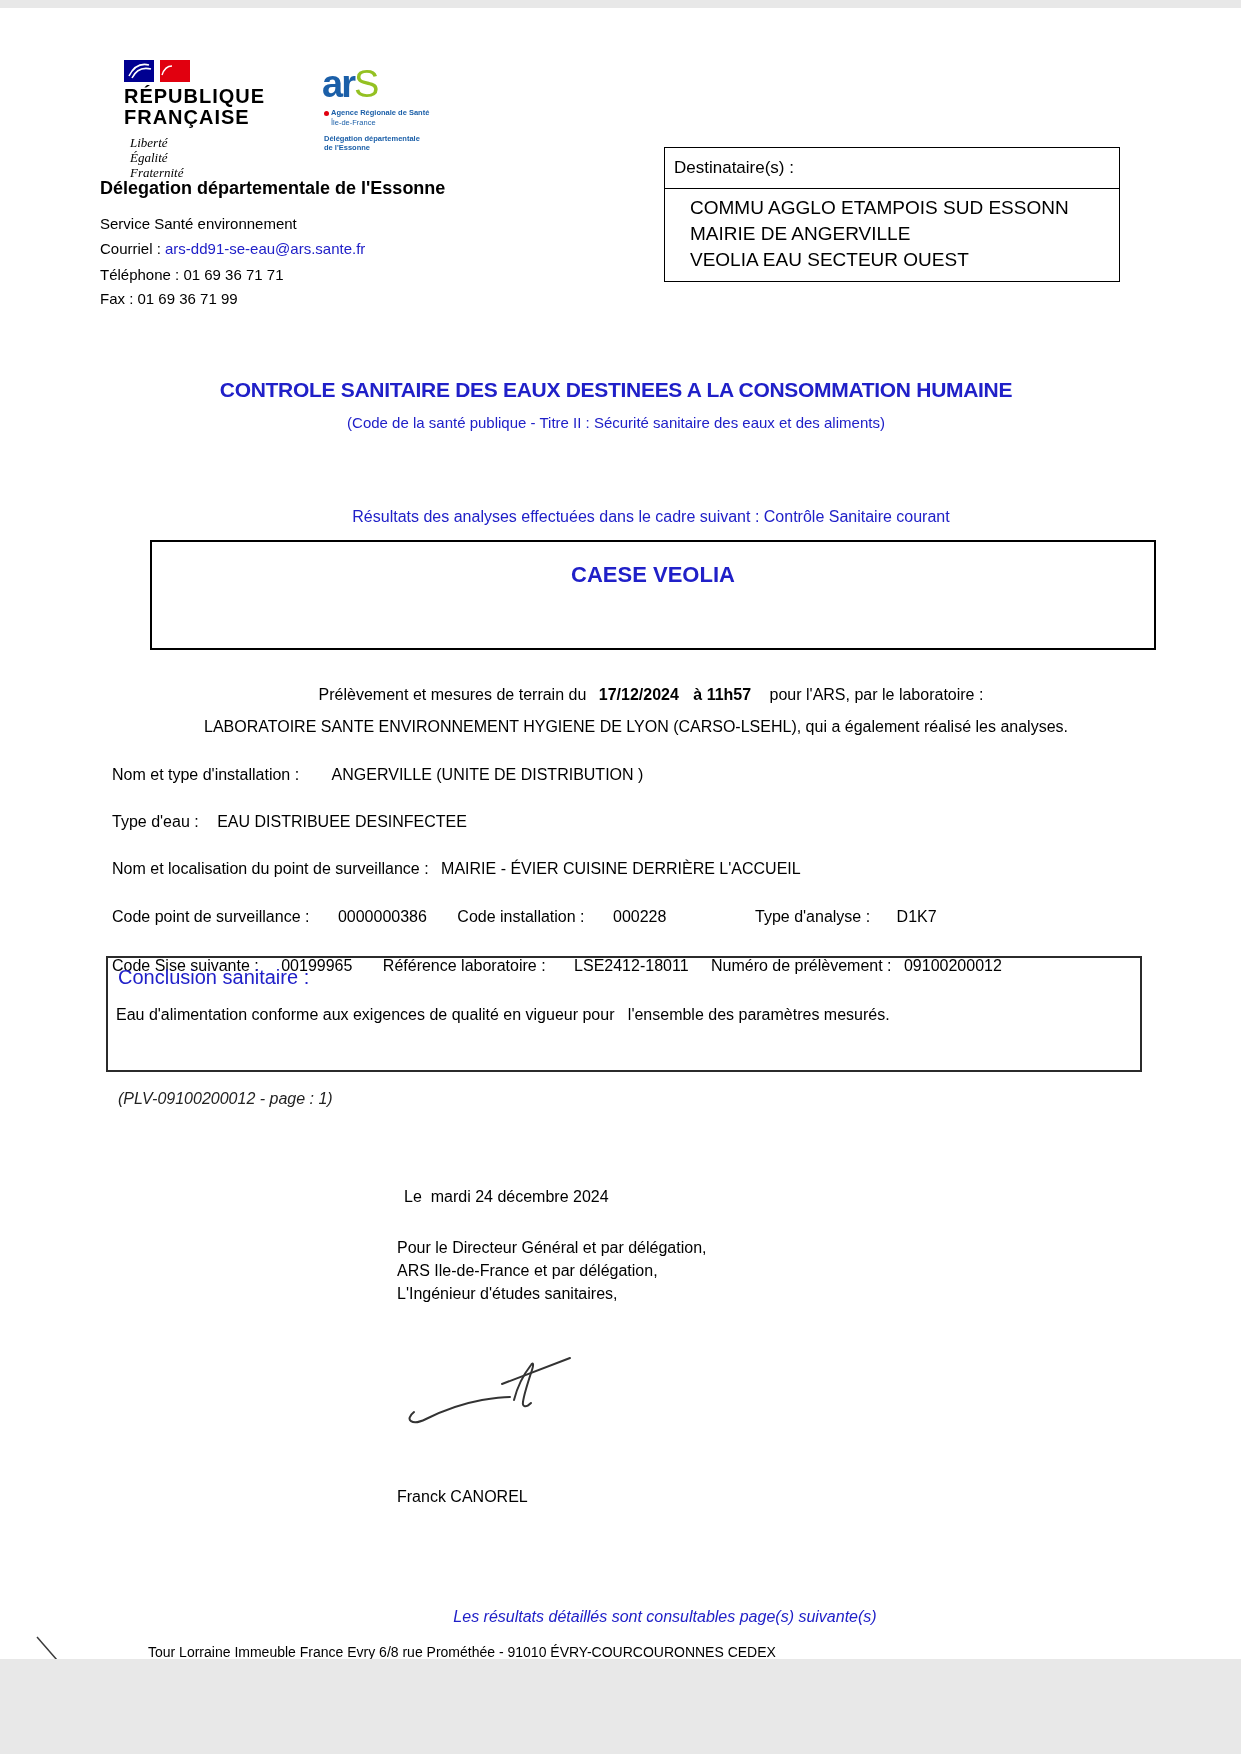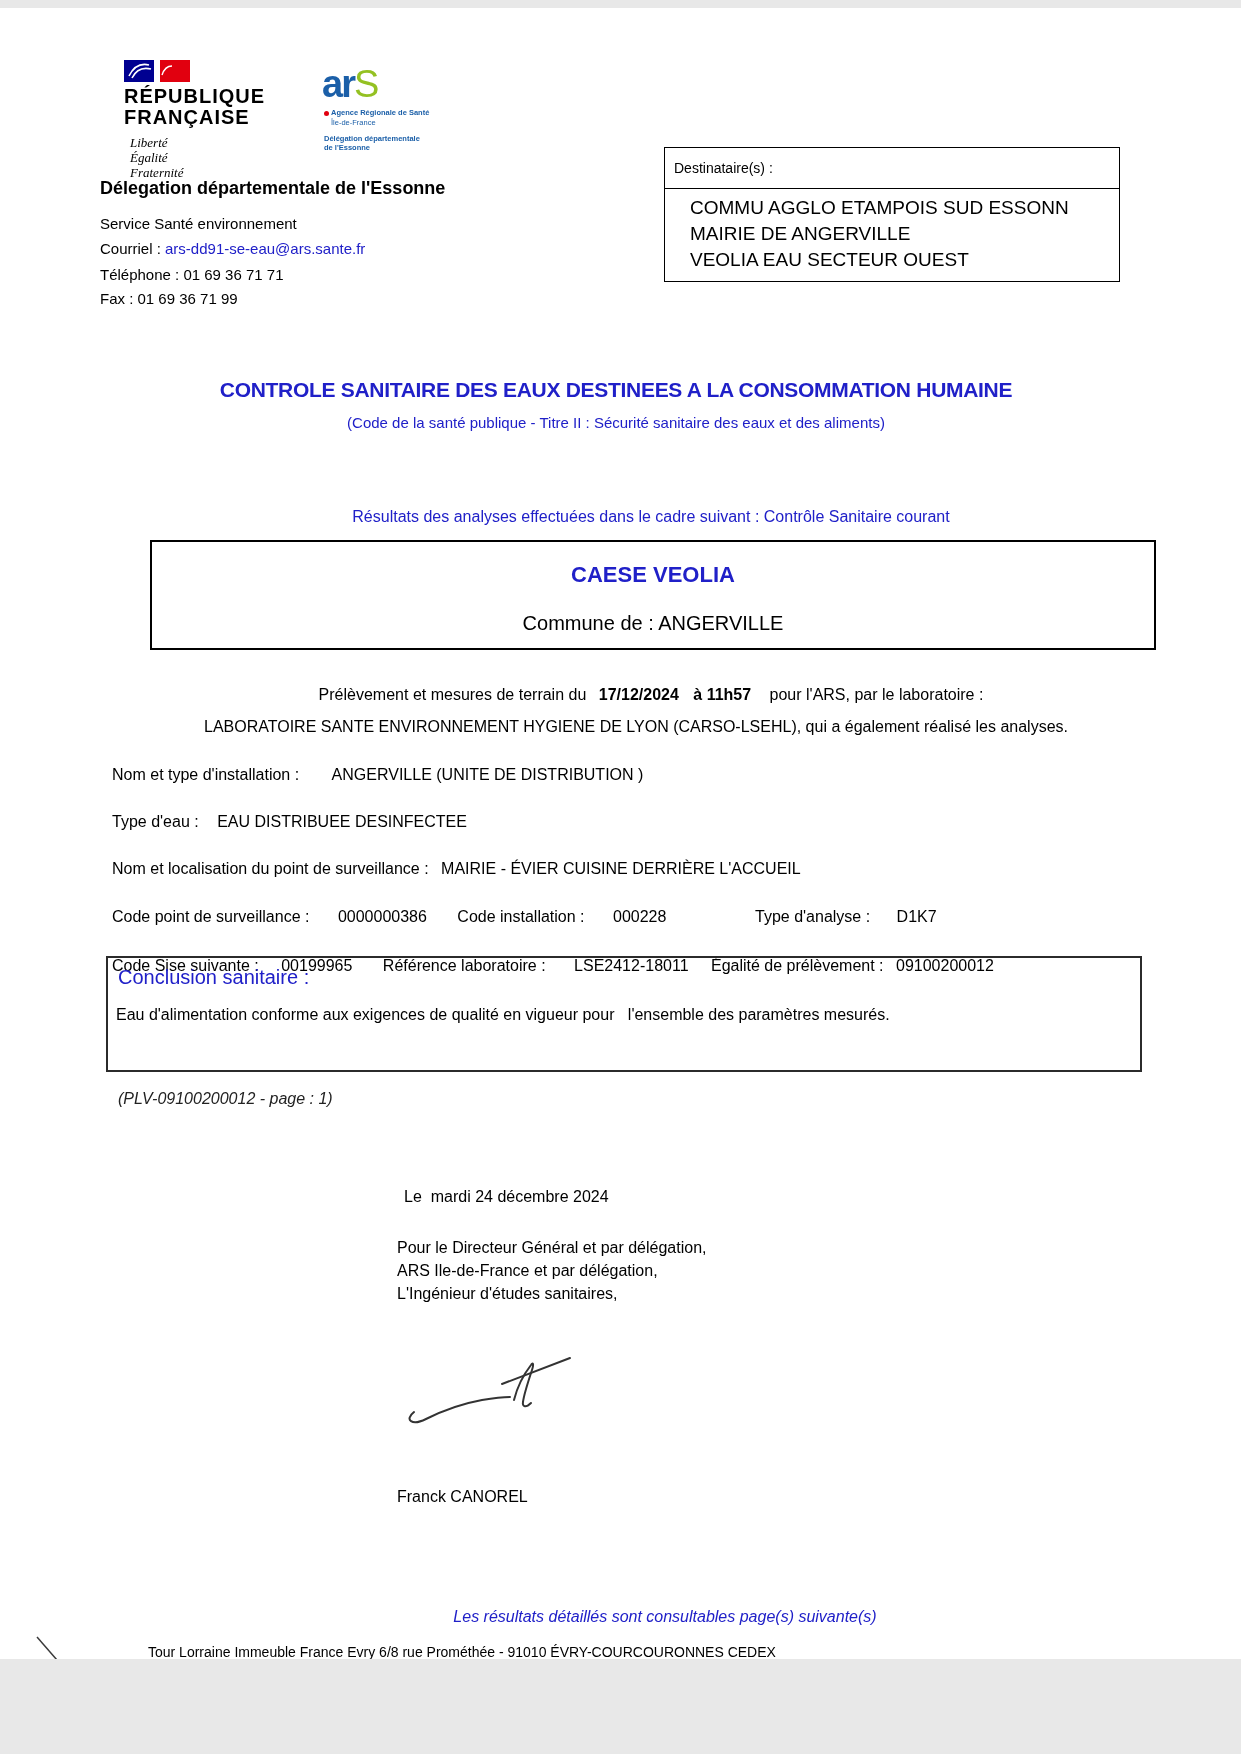--- a/index.html
+++ b/index.html
@@ -20,21 +20,21 @@
   .ars-wordmark{font-size:38px;line-height:44px;letter-spacing:-2px;}
   .ars-ar{color:#1B5FA8;font-weight:bold;}
   .ars-s{color:#94C122;font-weight:normal;}
   .ars-sub{font-size:7.5px;color:#1B5FA8;line-height:9px;white-space:nowrap;}
   .red-dot{display:inline-block;width:5px;height:5px;border-radius:50%;background:#E1000F;margin-right:2px;vertical-align:middle;}
 
   .sender-line{font-size:15px;}
 
   
   .rec-box{left:664px;top:139px;width:456px;}
-  .rec-head{border:1px solid #000;height:40px;display:flex;align-items:center;padding-left:9px;font-size:14px;background:#fff;}
+  .rec-head{border:1px solid #000;height:40px;display:flex;align-items:center;padding-left:9px;font-size:17px;background:#fff;}
   .rec-body{border:1px solid #000;border-top:none;padding:6px 9px 8px 25px;font-size:19px;line-height:26px;}
 
   .title{font-size:21px;font-weight:bold;letter-spacing:-0.3px;}
   .subtitle{font-size:15px;}
   .context{font-size:16px;}
 
   .net-box{left:150px;top:532px;width:1002px;height:106px;border:2px solid #000;}
   .net-name{position:absolute;top:20px;left:0;right:0;text-align:center;font-size:22px;font-weight:bold;}
   .net-commune{position:absolute;top:70px;left:0;right:0;text-align:center;font-size:20px;}
 
@@ -97,21 +97,20 @@
     </div>
   </div>
 
   <div class="abs ctr title blue" style="left:92px;top:370px;width:1048px;">CONTROLE SANITAIRE DES EAUX DESTINEES A LA CONSOMMATION HUMAINE</div>
   <div class="abs ctr subtitle blue" style="left:92px;top:406px;width:1048px;">(Code de la santé publique - Titre II : Sécurité sanitaire des eaux et des aliments)</div>
 
   <div class="abs ctr context blue" style="left:150px;top:500px;width:1002px;">Résultats des analyses effectuées dans le cadre suivant : Contrôle Sanitaire courant</div>
 
   <div class="abs net-box">
     <div class="net-name blue">CAESE VEOLIA</div>
-    <div class="net-commune">Commune de : ANGERVILLE</div>
   </div>
 
   <div class="abs ctr body16" style="left:150px;top:678px;width:1002px;">
     <span>Prélèvement et mesures de terrain du</span>
     <span class="b" style="margin-left:8px;">17/12/2024</span>
     <span class="b" style="margin-left:10px;">à 11h57</span>
     <span style="margin-left:14px;">pour l'ARS, par le laboratoire :</span>
   </div>
   <div class="abs ctr body16" style="left:106px;top:710px;width:1060px;">LABORATOIRE SANTE ENVIRONNEMENT HYGIENE DE LYON (CARSO-LSEHL), qui a également réalisé les analyses.</div>
 
@@ -135,21 +134,21 @@
     <span class="abs" style="left:643px;top:0;">
       <span>Type d'analyse :</span>
       <span style="margin-left:22px;">D1K7</span>
     </span>
   </div>
   <div class="abs body16 detail-row" style="left:112px;top:877px;">
     <span>Code Sise suivante :</span>
     <span style="margin-left:18px;">00199965</span>
     <span style="margin-left:26px;">Référence laboratoire :</span>
     <span style="margin-left:24px;">LSE2412-18011</span>
-    <span style="margin-left:18px;">Égalité de prélèvement :</span>
+    <span style="margin-left:18px;">Numéro de prélèvement :</span>
     <span style="margin-left:8px;">09100200012</span>
   </div>
 
   <div class="abs concl-box">
     <div class="concl-label blue">Conclusion sanitaire :</div>
     <div class="concl-text pre">Eau d'alimentation conforme aux exigences de qualité en vigueur pour   l'ensemble des paramètres mesurés.</div>
   </div>
 
   <div class="abs plv i" style="left:118px;top:1082px;">(PLV-09100200012 - page : 1)</div>
 

